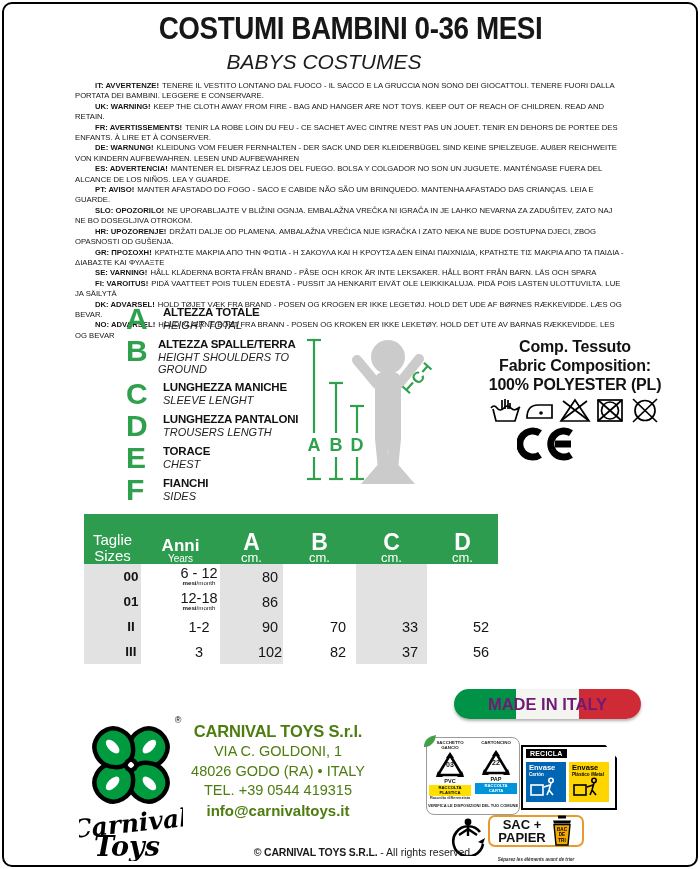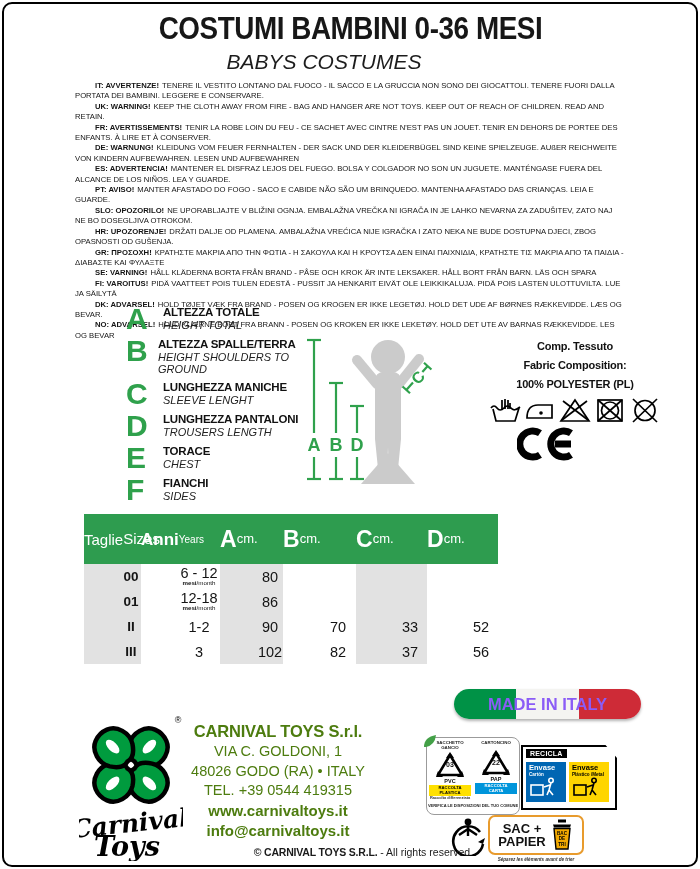--- a/index.html
+++ b/index.html
@@ -21,48 +21,48 @@
 
   
   .legend{position:absolute;left:126px;top:306px;width:190px;}
   .leg-item{display:flex;align-items:flex-start;margin-bottom:6px;min-height:25px;}
   .leg-letter{width:37px;font-size:30px;font-weight:800;color:#2FA14C;line-height:26px;}
   .leg-text .l1{font-weight:bold;font-size:11.5px;line-height:13px;letter-spacing:-.2px;}
   .leg-text .l2{font-style:italic;font-size:11px;line-height:12px;color:#222;}
 
   
   .fabric{position:absolute;left:484px;top:337px;width:182px;text-align:center;}
-  .fabric .fl{font-weight:bold;font-size:11px;line-height:19px;letter-spacing:-.2px;}
+  .fabric .fl{font-weight:bold;font-size:16px;line-height:19px;letter-spacing:-.2px;}
   .care-row{display:flex;justify-content:center;gap:2px;margin-top:3px;}
 
   
   .tbl{position:absolute;left:84px;top:514px;width:414px;}
   .tbl-header,.tbl-body{display:grid;grid-template-columns:57px 79px 63px 73px 71px 71px;}
   .tbl-header{background:#2E9C4F;height:50px;color:#fff;}
-  .th{display:flex;flex-direction:row;align-items:center;justify-content:flex-start;}
+  .th{display:flex;flex-direction:column;align-items:center;justify-content:flex-end;}
   .th .t1{font-size:15px;line-height:17px;}
   .th .t2{font-size:15px;line-height:16px;}
   .th.anni .t1{font-weight:bold;font-size:17px;line-height:15px;}
   .th.anni .t2{font-size:10px;line-height:11px;}
   .th.letter .t1{font-weight:bold;font-size:23px;line-height:20px;}
   .th.letter .t2{font-size:13px;line-height:12px;}
   .tbl-body{grid-auto-rows:25px;}
   .td{display:flex;flex-direction:column;justify-content:center;align-items:center;
       font-size:14.5px;color:#141414;padding-left:37px;}
   .td.gray{background:#E2E2E2;}
   .td.size{font-weight:bold;font-size:13.5px;}
   .td .main{line-height:12px;}
   .td .sub{font-size:6.2px;line-height:7px;}
 
   
   .badge{position:absolute;left:454px;top:689px;width:187px;height:30px;border-radius:15px;
          overflow:hidden;display:flex;box-shadow:0 2px 3px rgba(0,0,0,.3);}
   .badge .seg{flex:1;}
   .badge-label{position:absolute;left:454px;top:689px;width:187px;height:30px;display:flex;
-               align-items:center;justify-content:center;font-size:16.5px;font-weight:800;color:#8b5cf6;}
+               align-items:center;justify-content:center;font-size:16.5px;font-weight:800;color:#701a75;}
 
   
   .address{position:absolute;left:178px;top:721px;width:200px;text-align:center;color:#4d7c0f;}
   .address .nm{font-weight:bold;font-size:16.5px;line-height:21px;letter-spacing:-.2px;}
   .address .ln{font-size:14.5px;line-height:19.5px;}
   .address .bd{font-weight:bold;font-size:15px;line-height:20px;}
 
   
   .greenbox{position:absolute;left:426px;top:737px;width:92px;height:76px;background:#fff;
             border:1px solid #9b9b9b;border-radius:8px;font-size:4.4px;text-align:center;}
@@ -86,21 +86,21 @@
              font-size:7px;padding:1px 4px;letter-spacing:.2px;}
   .rec-panels{position:absolute;left:3px;top:15px;display:flex;gap:3px;}
   .rec-panel{width:40px;height:40px;padding:2px 4px 0 3px;box-sizing:border-box;}
   .rec-panel.blue{background:#0066B3;color:#fff;}
   .rec-panel.yellow{background:#FFD500;color:#000;}
   .rec-panel .r1{font-weight:bold;font-size:7.5px;line-height:8px;}
   .rec-panel .r2{font-size:4.6px;line-height:5px;font-weight:bold;}
 
   
   .triman{position:absolute;left:449px;top:816px;}
-  .sacbox{position:absolute;left:488px;top:815px;width:96px;height:40px;background:#fff;
+  .sacbox{position:absolute;left:488px;top:815px;width:96px;height:32px;background:#fff;
           border:2.5px solid #E89B2D;border-radius:7px;display:flex;align-items:center;
           justify-content:center;gap:4px;box-sizing:border-box;}
   .sac-txt{font-weight:800;font-size:13px;line-height:13px;color:#111;text-align:center;}
   .sac-note{position:absolute;left:480px;top:857px;width:112px;text-align:center;
             font-size:4.6px;font-style:italic;font-weight:bold;color:#333;}
 
   
   .copyright{position:absolute;left:180px;top:846px;width:364px;text-align:center;font-size:10.5px;color:#1a1a1a;}
   .copyright b{letter-spacing:-.2px;}
 
@@ -358,21 +358,20 @@
     <text x="99" y="12" font-size="9" text-anchor="middle">®</text>
     <text x="52" y="121" font-size="25" font-weight="bold" font-style="italic" text-anchor="middle" font-family="DejaVu Serif,serif" transform="rotate(-6 52 121)">Carnival</text>
     <text x="48" y="145" font-size="27" font-weight="bold" font-style="italic" text-anchor="middle" font-family="DejaVu Serif,serif">Toys</text>
   </svg>
 
   <div class="address">
     <div class="nm">CARNIVAL TOYS S.r.l.</div>
     <div class="ln">VIA C. GOLDONI, 1</div>
     <div class="ln">48026 GODO (RA) • ITALY</div>
     <div class="ln">TEL. +39 0544 419315</div>
-    <div class="bd">www.carnivaltoys.it</div>
     <div class="bd">info@carnivaltoys.it</div>
   </div>
 
   <div class="greenbox">
     <svg class="leaf" width="16" height="16" viewBox="0 0 16 16">
       <path d="M2,14 Q2,4 14,2 Q13,12 4,14 Z" fill="#43A047"></path>
     </svg>
     <div class="gb-cols">
       <div class="gb-col">
         <div class="gb-lab"><span>SACCHETTO</span><br><span>GANCIO</span></div>

